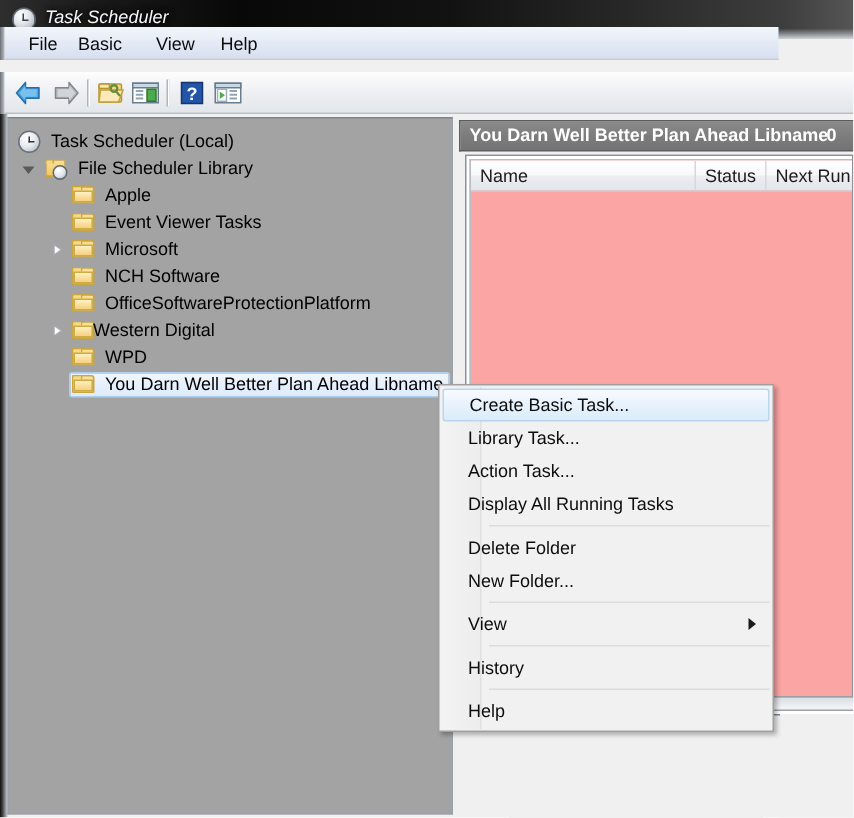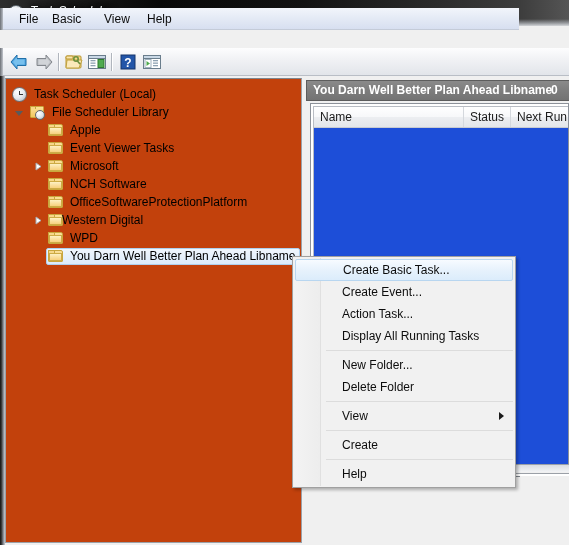--- a/index.html
+++ b/index.html
@@ -67,21 +67,21 @@
     font-size: 12px;
     color: #f4f6f8;
     text-shadow: 0 0 4px rgba(0,0,0,0.9), 0 0 6px rgba(0,0,0,0.8);
     white-space: nowrap;
     font-style: italic;
   }
 
   
   .menubar {
     position: absolute;
-    left: 0; top: 8px;
+    left: 0; top: 18px;
     width: 519px; height: 22px;
     background: linear-gradient(to bottom, #f2f5fb 0%, #e4eaf5 50%, #d7dff0 100%);
     border-bottom: 1px solid #c4cbd8;
     box-sizing: border-box;
   }
   .menubar-left-edge {
     position: absolute;
     left: 0; top: 0; width: 3px; height: 22px;
     background: linear-gradient(to right, #6c7076, #b9bec6);
   }
@@ -136,21 +136,21 @@
     position: absolute;
     left: 0; top: 0; width: 5px; height: 469px;
     background: linear-gradient(to right, #111 0%, #3a3a3a 30%, #8d9199 70%, #c9ccd2 100%);
   }
 
   
   .tree-pane {
     position: absolute;
     left: 5px; top: 2px;
     width: 297px; height: 465px;
-    background: #c2410c;
+    background: #a3a3a3;
     border: 1px solid #9ba1a9;
     border-top-color: #7e848c;
     box-sizing: border-box;
     overflow: hidden;
   }
   .tree-row {
     position: absolute;
     height: 17px;
     line-height: 17px;
     white-space: nowrap;
@@ -280,21 +280,21 @@
     width: 259px; height: 364px;
     background: #ffffff;
     border: 1px solid #8c9199;
     box-sizing: border-box;
     overflow: hidden;
   }
   .list-frame-inner {
     position: absolute;
     left: 2px; top: 2px;
     right: 0; bottom: 0;
-    background: #1d4ed8;
+    background: #fca5a5;
     border-top: 1px solid #b8bcc3;
     border-left: 1px solid #b8bcc3;
     box-sizing: border-box;
   }
   .col-header {
     position: absolute;
     left: 0; top: 0;
     width: 100%; height: 21px;
     background: linear-gradient(to bottom, #ffffff 0%, #f7f8fa 48%, #eceef1 52%, #e3e6ea 100%);
     border-bottom: 1px solid #c7cbd1;
@@ -339,21 +339,21 @@
     position: absolute;
     left: 1px; top: 1px;
     width: 26px; bottom: 1px;
     background: linear-gradient(to right, #f3f3f3 0%, #ededed 100%);
     border-right: 1px solid #e0e0e0;
   }
   .ctx-item {
     position: relative;
     height: 22px;
     line-height: 22px;
-    padding-left: 47px;
+    padding-left: 17px;
     font-size: 12px;
     color: #0d0d0d;
     white-space: nowrap;
     cursor: default;
     z-index: 2;
     box-sizing: border-box;
     margin: 0 2px;
   }
   .ctx-item.highlight {
     background: linear-gradient(to bottom, #f7fbff 0%, #e7f2fc 50%, #dbecfb 100%);
@@ -588,38 +588,38 @@
       </div>
     </div>
 
     <div class="br-filler"></div>
   </div>
 
   <div class="ctx-menu">
     <div class="ctx-gutter"></div>
 
     <div class="ctx-item highlight">Create Basic Task...</div>
-    <div class="ctx-item">Create Event...</div>
+    <div class="ctx-item">Library Task...</div>
     <div class="ctx-item">Action Task...</div>
     <div class="ctx-item">Display All Running Tasks</div>
 
     <div class="ctx-sep"></div>
 
+    <div class="ctx-item">Delete Folder</div>
     <div class="ctx-item">New Folder...</div>
-    <div class="ctx-item">Delete Folder</div>
 
     <div class="ctx-sep"></div>
 
     <div class="ctx-item">
       <span>View</span>
       <span class="ctx-submenu-arrow"></span>
     </div>
 
     <div class="ctx-sep"></div>
 
-    <div class="ctx-item">Create</div>
+    <div class="ctx-item">History</div>
 
     <div class="ctx-sep"></div>
 
     <div class="ctx-item">Help</div>
   </div>
 
 </div>
 
 </body></html>

